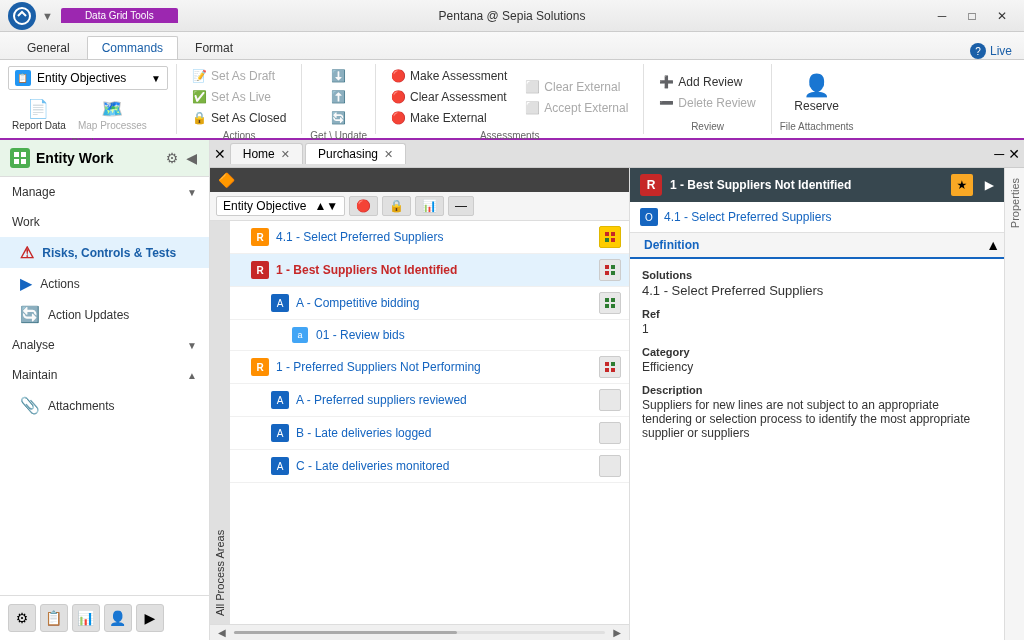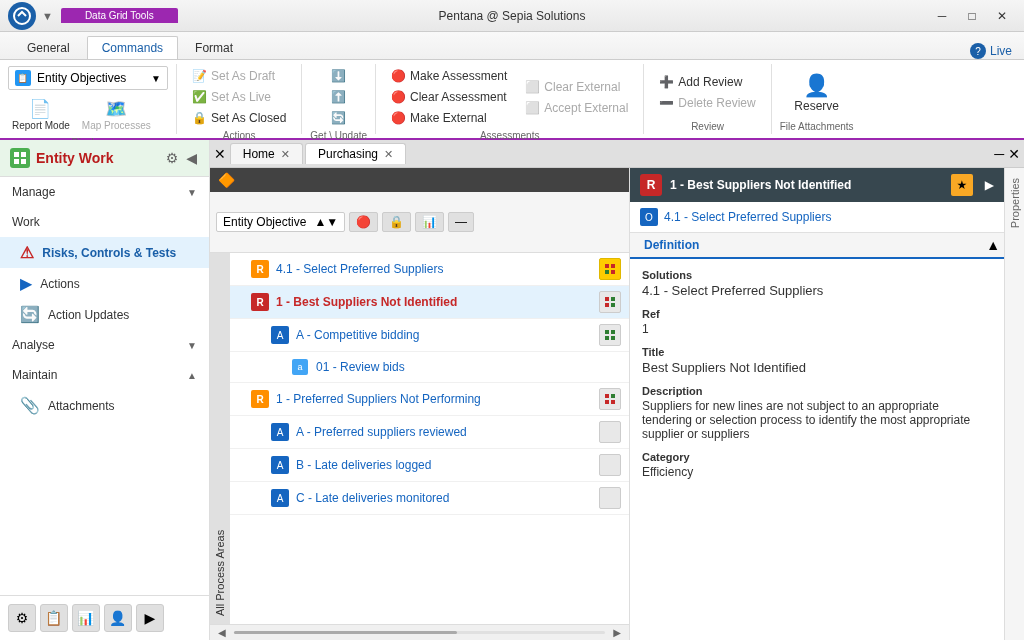--- a/index.html
+++ b/index.html
@@ -94,21 +94,21 @@
       flex-direction: column;
     }
     .sidebar-header {
       background: #e8f5e9;
       padding: 8px 10px;
       display: flex;
       align-items: center;
       border-bottom: 1px solid #ddd;
     }
     .sidebar-header-icon { width: 20px; height: 20px; background: #4caf50; border-radius: 3px; margin-right: 6px; display: flex; align-items: center; justify-content: center; color: white; font-size: 11px; }
-    .sidebar-header-title { font-size: 14px; font-weight: bold; color: #b91c1c; flex: 1; }
+    .sidebar-header-title { font-size: 14px; font-weight: bold; color: #000000; flex: 1; }
     .sidebar-header-actions { display: flex; gap: 4px; }
     .sidebar-icon-btn { background: none; border: none; cursor: pointer; color: #666; font-size: 14px; padding: 2px; }
     .sidebar-section { }
     .sidebar-section-header {
       display: flex; align-items: center; justify-content: space-between;
       padding: 8px 12px; cursor: pointer; color: #333; font-size: 13px;
     }
     .sidebar-item {
       padding: 6px 12px 6px 20px;
       cursor: pointer;
@@ -166,21 +166,21 @@
       background: #424242;
       color: white;
       padding: 4px 8px;
       display: flex;
       align-items: center;
       gap: 6px;
       font-size: 11px;
     }
     .filter-bar {
       display: flex;
-      padding: 20px 6px;
+      padding: 4px 6px;
       background: #f5f5f5;
       border-bottom: 1px solid #ddd;
       gap: 4px;
     }
     .filter-dropdown {
       border: 1px solid #ccc;
       background: white;
       padding: 2px 6px;
       font-size: 11px;
       display: flex;
@@ -340,21 +340,21 @@
     <div class="ribbon-group-content">
       <div style="display:flex; flex-direction:column; gap:4px;">
         <div class="entity-dropdown">
           <div class="entity-dropdown-icon" style="background:#2196f3; display:flex; align-items:center; justify-content:center; color:white; font-size:9px;">📋</div>
           <span>Entity Objectives</span>
           <span style="margin-left:auto; font-size:10px;">▼</span>
         </div>
         <div style="display:flex; gap:4px;">
           <button class="ribbon-btn" style="flex-direction:column; align-items:center; padding:3px; min-width:50px;">
             <span style="font-size:18px;">📄</span>
-            <span style="font-size:10px;">Report Mode</span>
+            <span style="font-size:10px;">Report Data</span>
           </button>
           <button class="ribbon-btn disabled" style="flex-direction:column; align-items:center; padding:3px; min-width:50px; color:#aaa;">
             <span style="font-size:18px;">🗺️</span>
             <span style="font-size:10px;">Map Processes</span>
           </button>
         </div>
       </div>
     </div>
     <div class="ribbon-group-label">Display</div>
   </div>
@@ -707,31 +707,27 @@
         <div class="detail-content scrollbar-area">
           <div class="detail-field">
             <div class="detail-field-label">Solutions</div>
             <div class="detail-field-value large">4.1 - Select Preferred Suppliers</div>
           </div>
           <div class="detail-field">
             <div class="detail-field-label">Ref</div>
             <div class="detail-field-value">1</div>
           </div>
           <div class="detail-field">
-            <div class="detail-field-label">Title</div>
-            <div class="detail-field-value large">Best Suppliers Not Identified</div>
+            <div class="detail-field-label">Category</div>
+            <div class="detail-field-value">Efficiency</div>
           </div>
           <div class="detail-field">
             <div class="detail-field-label">Description</div>
             <div class="detail-field-value">Suppliers for new lines are not subject to an appropriate tendering or selection process to identify the most appropriate supplier or suppliers</div>
           </div>
-          <div class="detail-field">
-            <div class="detail-field-label">Category</div>
-            <div class="detail-field-value">Efficiency</div>
-          </div>
         </div>
       </div>
 
       <div class="properties-panel">
         <span class="properties-label">Properties</span>
       </div>
     </div>
   </div>
 </div>
 

